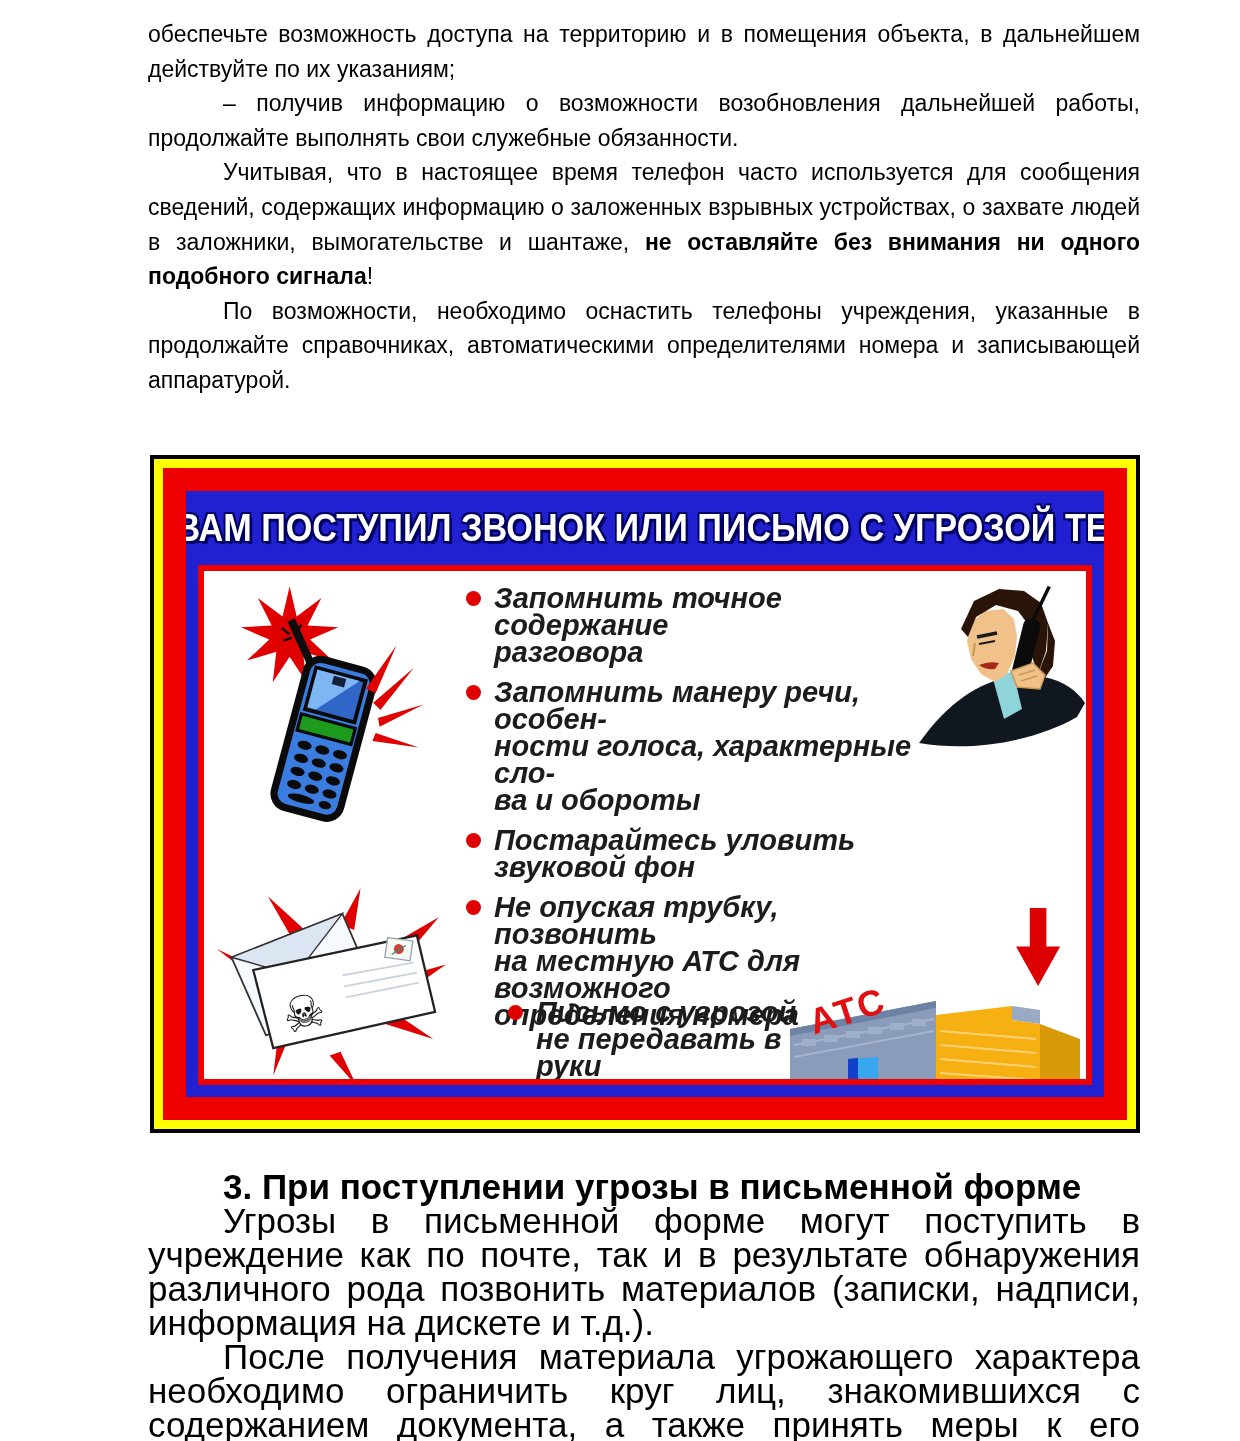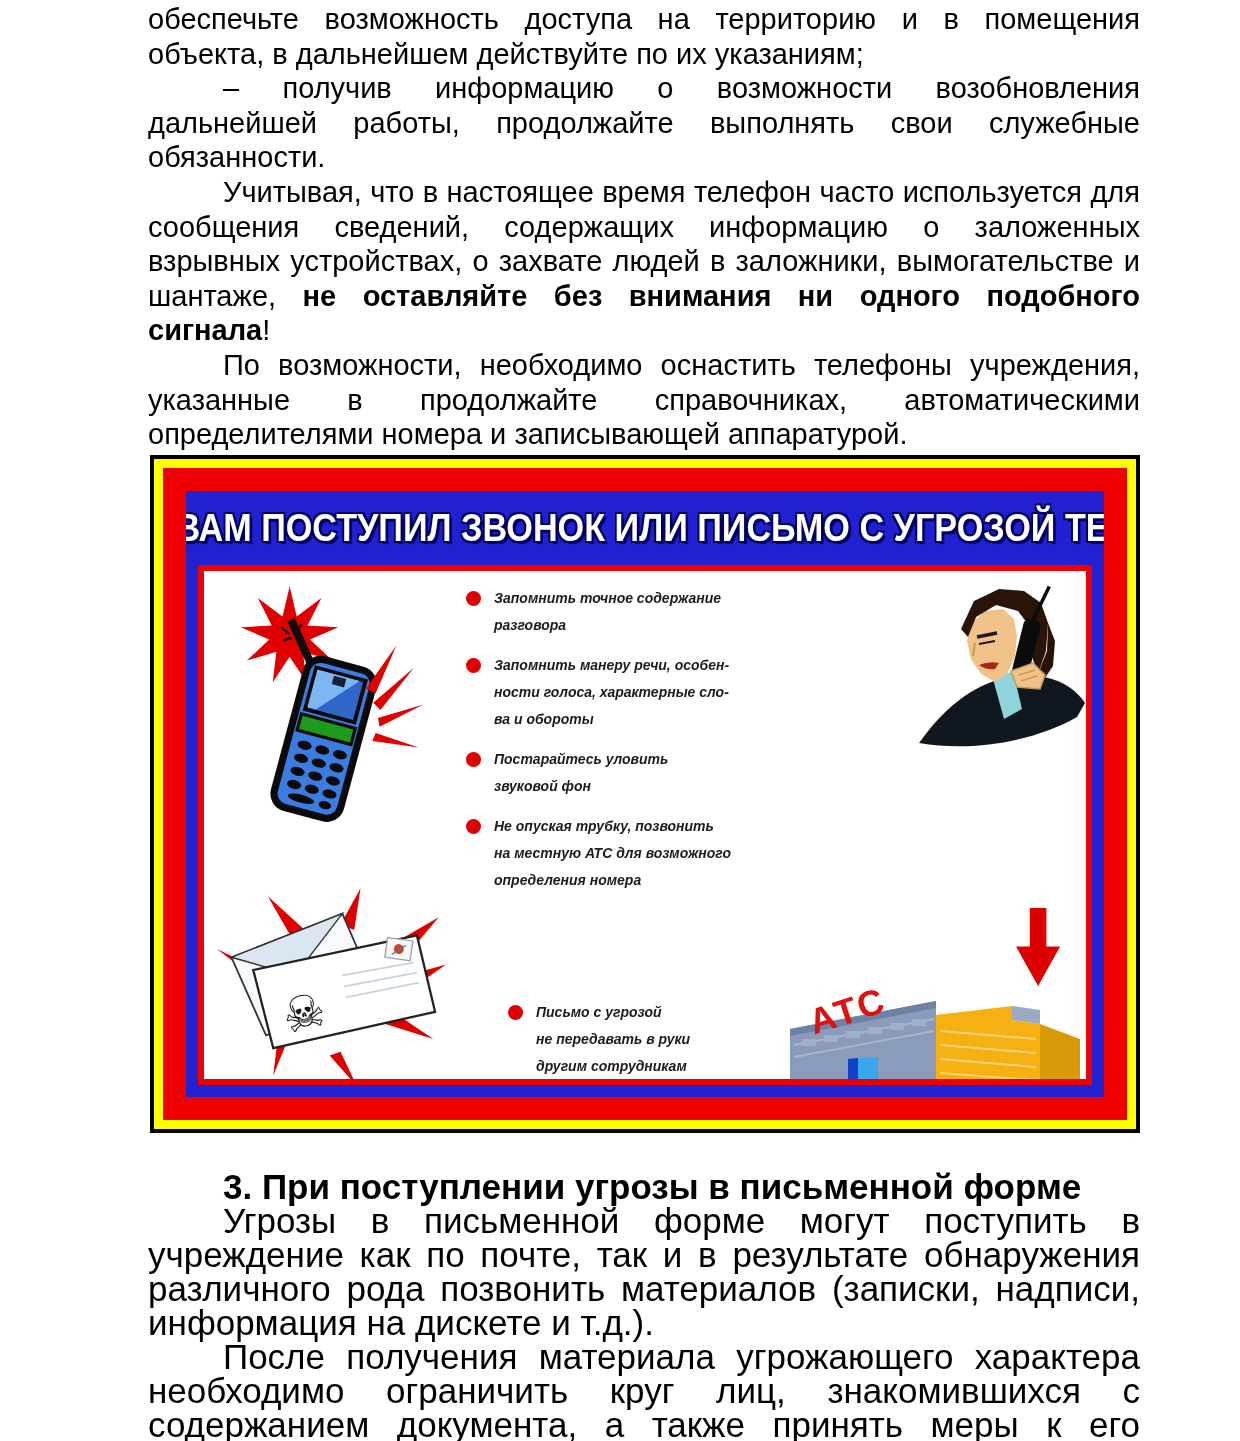--- a/index.html
+++ b/index.html
@@ -1,21 +1,21 @@
 <!DOCTYPE html>
 <html><head>
 <meta charset="utf-8">
 <style>
   html,body{margin:0;padding:0;background:#ffffff;}
   body{width:1240px;height:1441px;position:relative;overflow:hidden;
        font-family:"Liberation Sans","DejaVu Sans",sans-serif;color:#000;}
 
   
   .article{position:absolute;left:148px;width:992px;}
-  .article.top{top:2px;line-height:34.6px;font-size:29px;}
+  .article.top{top:17px;line-height:34.6px;font-size:23px;}
   .article.bottom{top:1170px;line-height:34px;font-size:35px;}
   .para{margin:0;text-align:justify;}
   .para.indent{text-indent:75px;}
   .b{font-weight:bold;}
   .i{}
   .heading{margin:0;font-weight:bold;text-indent:75px;text-align:left;}
 
   
   .poster{position:absolute;left:150px;top:455px;width:990px;height:678px;
           box-sizing:border-box;border:4px solid #000;background:#ffff00;}
@@ -28,21 +28,21 @@
       text-shadow:-2px -2px 0 #000060,2px -2px 0 #000060,-2px 2px 0 #000060,3px 3px 1px #000060;}
   .poster-content-border{flex:1;margin:0 12px 12px 12px;background:#ee0000;padding:6px;box-sizing:border-box;}
   .poster-content{position:relative;width:100%;height:100%;background:#ffffff;overflow:hidden;}
 
   
   .abs{position:absolute;}
   .bullet-list{left:262px;top:14px;width:450px;display:flex;flex-direction:column;gap:13px;}
   .bullet-row{display:flex;gap:13px;align-items:flex-start;}
   .bullet-dot{flex:0 0 15px;width:15px;height:15px;border-radius:50%;background:#e00000;margin-top:6px;}
   .bullet-text{white-space:pre-line;font-weight:bold;font-style:italic;
-               font-size:14px;line-height:27px;color:#1c1c1c;}
+               font-size:29px;line-height:27px;color:#1c1c1c;}
   .urgent{left:235px;top:316px;width:480px;text-align:center;white-space:pre-line;
           font-weight:bold;font-size:20.5px;line-height:23px;color:#c82525;letter-spacing:0.5px;}
   .letter-bullet{left:304px;top:428px;width:310px;}
   svg{display:block;}
 </style>
 </head>
 <body>
 
 <div class="article top">
   <p class="para"><span>обеспечьте возможность доступа на территорию и в помещения объекта, в дальнейшем действуйте по их указаниям;</span></p>

